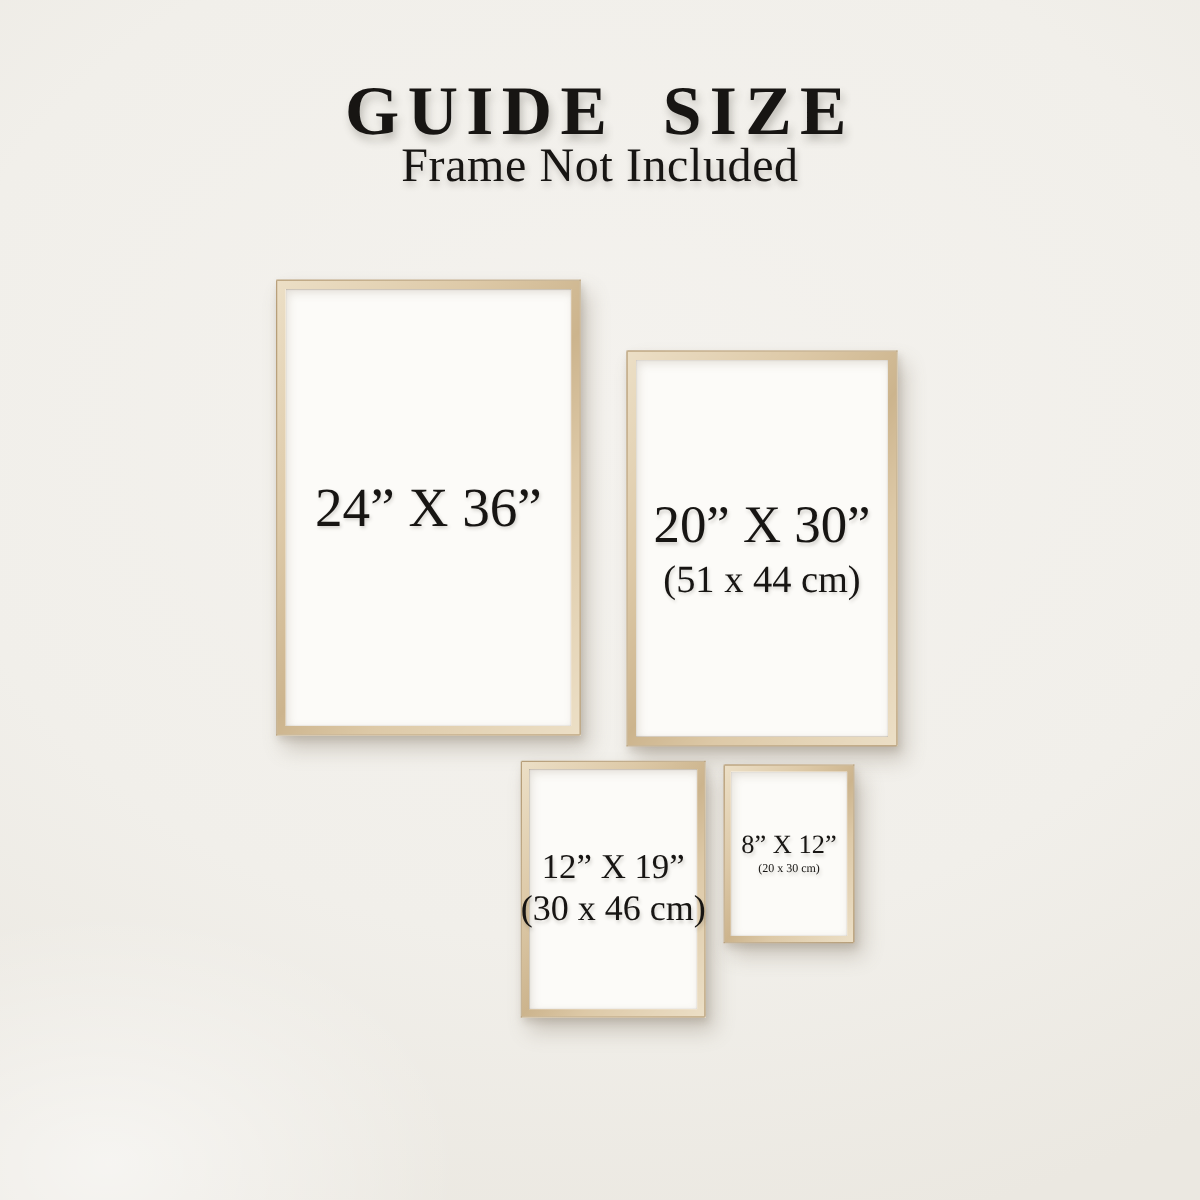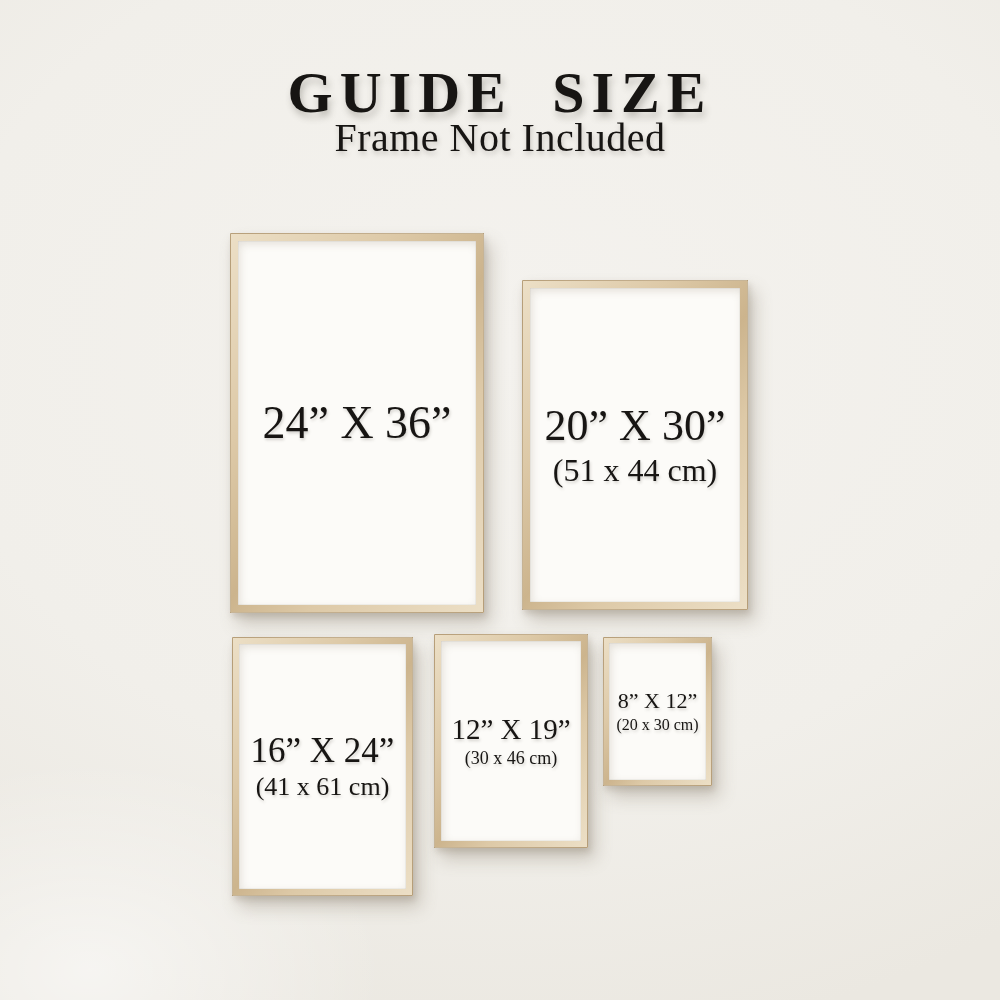--- a/index.html
+++ b/index.html
@@ -83,39 +83,39 @@
     margin-top: 2px;
     text-shadow: 1px 2px 3px rgba(70,65,55,0.22);
     white-space: nowrap;
   }
 
   .f-24x36 { left: 230px; top: 233px; width: 254px; height: 380px; padding: 7px; }
   .f-24x36 .paper { inset: 7px; gap: 12px; }
   .f-24x36 .size-in { font-size: 46px; }
   .f-24x36 .size-cm { font-size: 33px; }
 
-  .f-20x30 { left: 522px; top: 280px; width: 226px; height: 330px; padding: 7px; }
+  .f-20x30 { left: 522px; top: 292px; width: 226px; height: 330px; padding: 7px; }
   .f-20x30 .paper { inset: 7px; }
   .f-20x30 .size-in { font-size: 44px; }
   .f-20x30 .size-cm { font-size: 32px; }
 
   .f-16x24 { left: 232px; top: 637px; width: 181px; height: 259px; padding: 6px; }
   .f-16x24 .paper { inset: 6px; }
   .f-16x24 .size-in { font-size: 35px; }
   .f-16x24 .size-cm { font-size: 26px; }
 
   .f-12x18 { left: 434px; top: 634px; width: 154px; height: 214px; padding: 6px; }
   .f-12x18 .paper { inset: 6px; }
   .f-12x18 .size-in { font-size: 29px; }
-  .f-12x18 .size-cm { font-size: 18px; }
+  .f-12x18 .size-cm { font-size: 30px; }
 
   .f-8x12 { left: 603px; top: 637px; width: 109px; height: 149px; padding: 16px; }
   .f-8x12 .paper { inset: 5px; }
   .f-8x12 .size-in { font-size: 22px; }
-  .f-8x12 .size-cm { font-size: 16px; }
+  .f-8x12 .size-cm { font-size: 10px; }
 </style>
 </head>
 <body>
 
 <div class="stage">
 
   <div class="header">
     <h1 class="title">GUIDE SIZE</h1>
     <h2 class="subtitle">Frame Not Included</h2>
   </div>
@@ -126,26 +126,20 @@
     </div>
   </div>
 
   <div class="frame f-20x30">
     <div class="paper">
       <div class="size-in">20” X 30”</div>
       <div class="size-cm">(51 x 44 cm)</div>
     </div>
   </div>
 
-  <div class="frame f-16x24">
-    <div class="paper">
-      <div class="size-in">16” X 24”</div>
-      <div class="size-cm">(41 x 61 cm)</div>
-    </div>
-  </div>
 
   <div class="frame f-12x18">
     <div class="paper">
       <div class="size-in">12” X 19”</div>
       <div class="size-cm">(30 x 46 cm)</div>
     </div>
   </div>
 
   <div class="frame f-8x12">
     <div class="paper">

